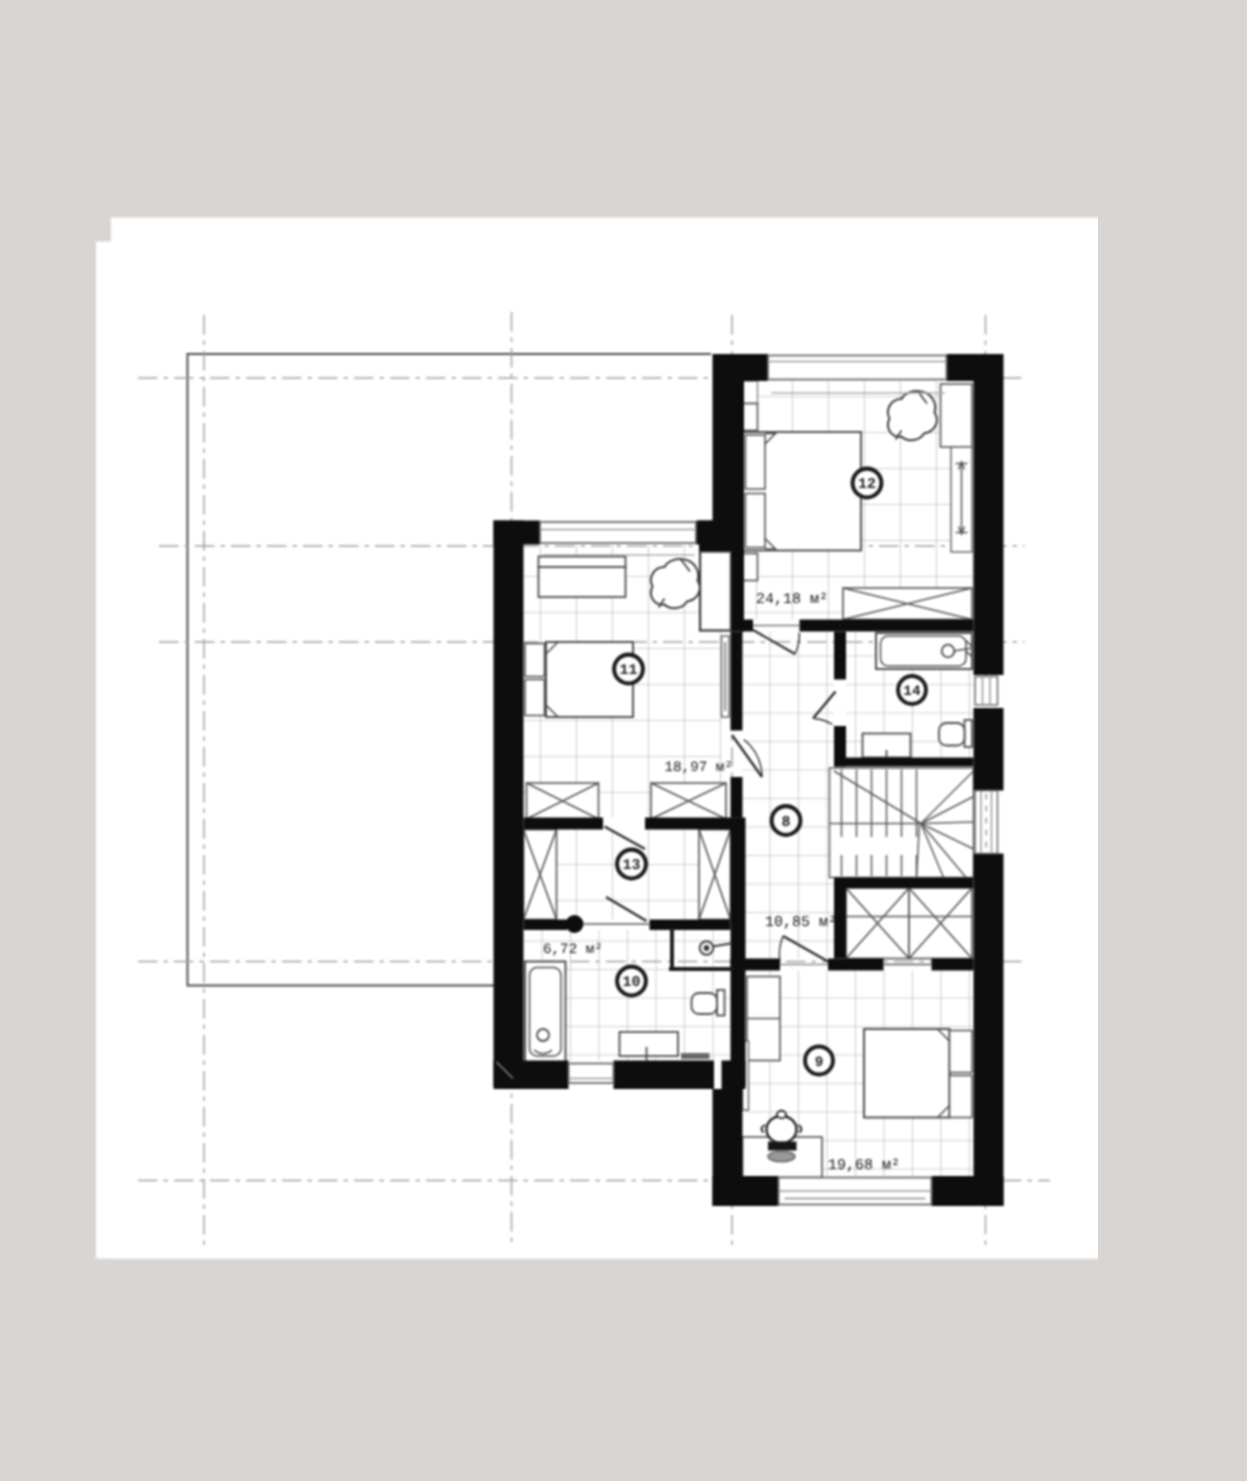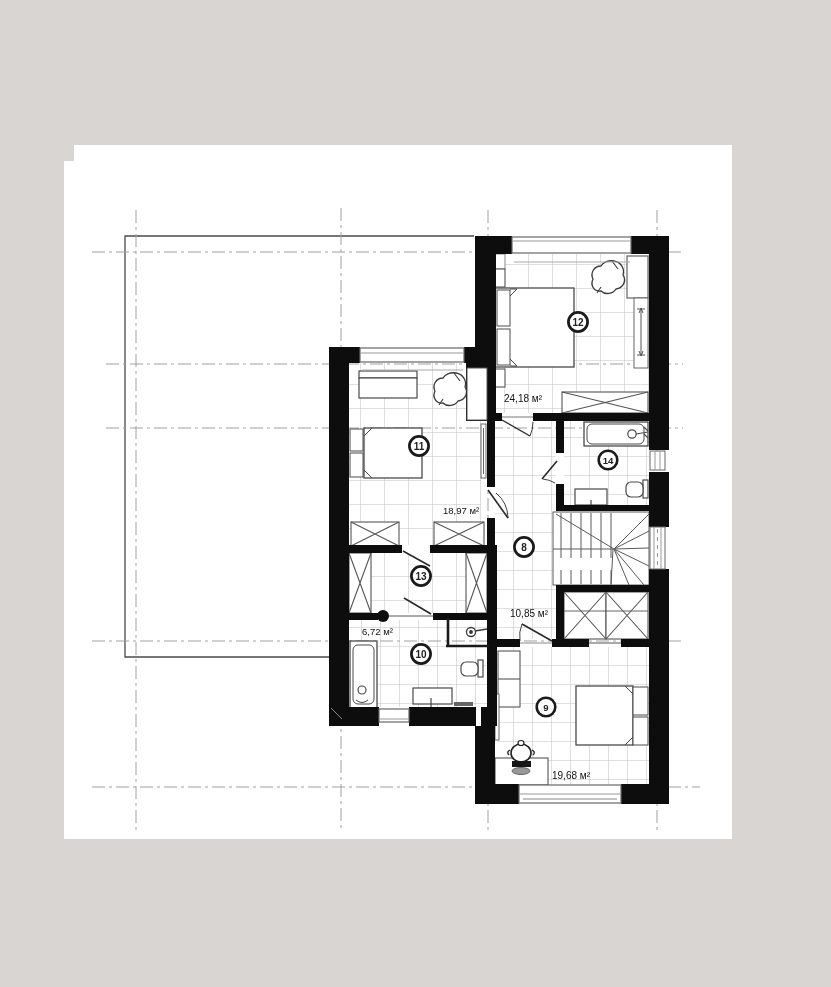--- a/index.html
+++ b/index.html
@@ -1,17 +1,17 @@
 <!DOCTYPE html>
 <html><head>
 <meta charset="utf-8">
 <style>
   html,body{margin:0;padding:0;background:#d9d5d2;}
   .wrap{position:relative;width:732px;height:987px;background:#d9d5d2;overflow:hidden;
-        font-family:Liberation Sans, sans-serif;}
+        font-family:Liberation Mono, monospace;}
   svg{position:absolute;left:0;top:0;filter:blur(0.7px);}
 </style>
 </head>
 <body>
 <div class="wrap">
 <svg width="831" height="987" viewBox="0 0 831 987">
 <defs>
   <pattern id="grid" width="24" height="24" patternUnits="userSpaceOnUse">
     <path d="M24 0H0V24" fill="none" stroke="#c2c2c2" stroke-width="1.1"></path>
   </pattern>

